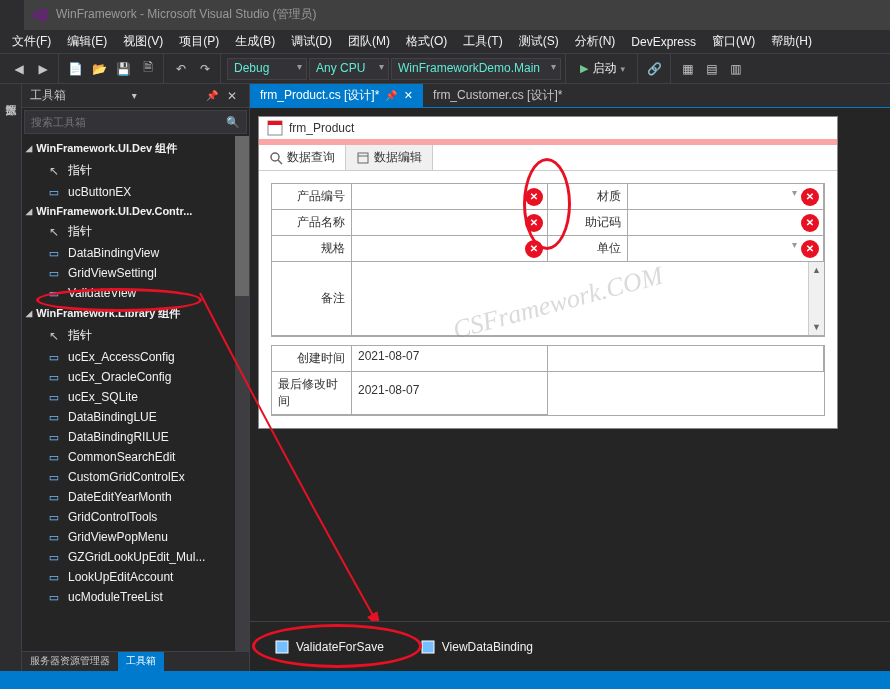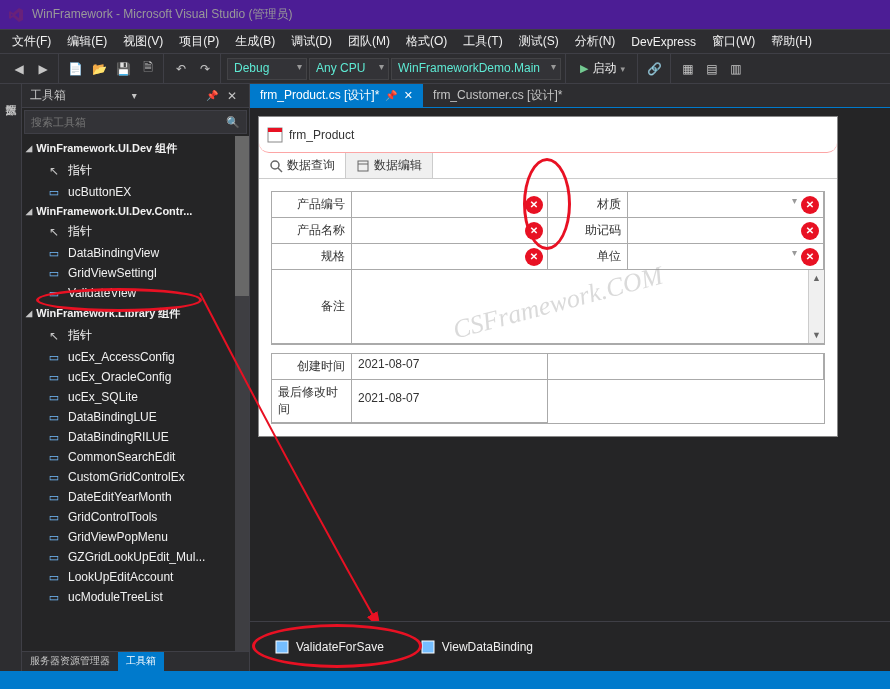--- a/index.html
+++ b/index.html
@@ -1,18 +1,18 @@
 <!DOCTYPE html>
 <html><head>
 <meta charset="utf-8">
 <style>
 * { box-sizing: border-box; margin: 0; padding: 0; font-family: 'Microsoft YaHei', 'Segoe UI', sans-serif; font-size: 12px; }
 body { background: #2d2d30; color: #f1f1f1; width: 890px; height: 689px; overflow: hidden; position: relative; }
 
-.titlebar { height: 30px; background: #4c1d95; display: flex; align-items: center; padding: 0 8px; border-bottom: 1px solid #3f3f46; }
+.titlebar { height: 30px; background: #404040; display: flex; align-items: center; padding: 0 8px; border-bottom: 1px solid #3f3f46; margin-left: 24px; }
 .titlebar .vs-icon { width: 16px; height: 16px; margin-right: 8px; display: inline-flex; align-items: center; justify-content: center; }
 .titlebar .title { color: #999; font-size: 12px; }
 
 .menubar { height: 24px; background: #2d2d30; display: flex; align-items: center; padding: 0 4px; border-bottom: 1px solid #3f3f46; }
 .menubar .menu-item { padding: 2px 8px; color: #f1f1f1; cursor: pointer; }
 
 .toolbar { height: 30px; background: #2d2d30; display: flex; align-items: center; padding: 0 4px; border-bottom: 1px solid #3f3f46; gap: 2px; }
 .toolbar .tb-group { display: flex; align-items: center; gap: 2px; padding: 0 4px; border-right: 1px solid #3f3f46; height: 100%; }
 .toolbar .tb-btn { width: 22px; height: 22px; display: flex; align-items: center; justify-content: center; color: #c5c5c5; cursor: pointer; }
 .toolbar .tb-combo { background: #333337; border: 1px solid #434346; color: #5eead4; padding: 2px 20px 2px 6px; height: 22px; min-width: 80px; position: relative; }
@@ -54,21 +54,21 @@
 
 .doc-tabs { height: 24px; background: #2d2d30; display: flex; border-bottom: 1px solid #007acc; }
 .doc-tab { display: flex; align-items: center; padding: 2px 10px; height: 100%; color: #c5c5c5; gap: 6px; cursor: pointer; font-size: 11px; }
 .doc-tab.active { background: #007acc; color: #fff; }
 .doc-tab .close-x { font-size: 11px; cursor: pointer; }
 .doc-tab .pin-icon { font-size: 10px; }
 
 .designer-canvas { flex: 1; background: #252526; padding: 8px; position: relative; }
 
 .form-preview { background: #fff; border: 1px solid #888; width: 580px; }
-.form-titlebar { height: 36px; background: #fff; border-bottom: 1px solid #fca5a5; display: flex; align-items: center; padding: 0 8px; gap: 6px; border-radius: 10px; }
+.form-titlebar { height: 28px; background: #fff; border-bottom: 6px solid #fca5a5; display: flex; align-items: center; padding: 0 8px; gap: 6px; }
 .form-titlebar .form-icon { width: 16px; height: 16px; }
 .form-titlebar .form-title { color: #333; font-size: 12px; }
 
 .form-tabs { height: 26px; display: flex; border-bottom: 1px solid #ccc; background: #fff; }
 .form-tab { display: flex; align-items: center; padding: 0 10px; gap: 4px; color: #333; border-right: 1px solid #ccc; cursor: pointer; font-size: 12px; }
 .form-tab.active { background: #f0f0f0; }
 .form-tab .tab-icon { width: 14px; height: 14px; }
 
 .form-body { padding: 12px; background: #fff; }
 .form-grid { display: grid; grid-template-columns: 1fr 1fr; gap: 0; border: 1px solid #aaa; }

